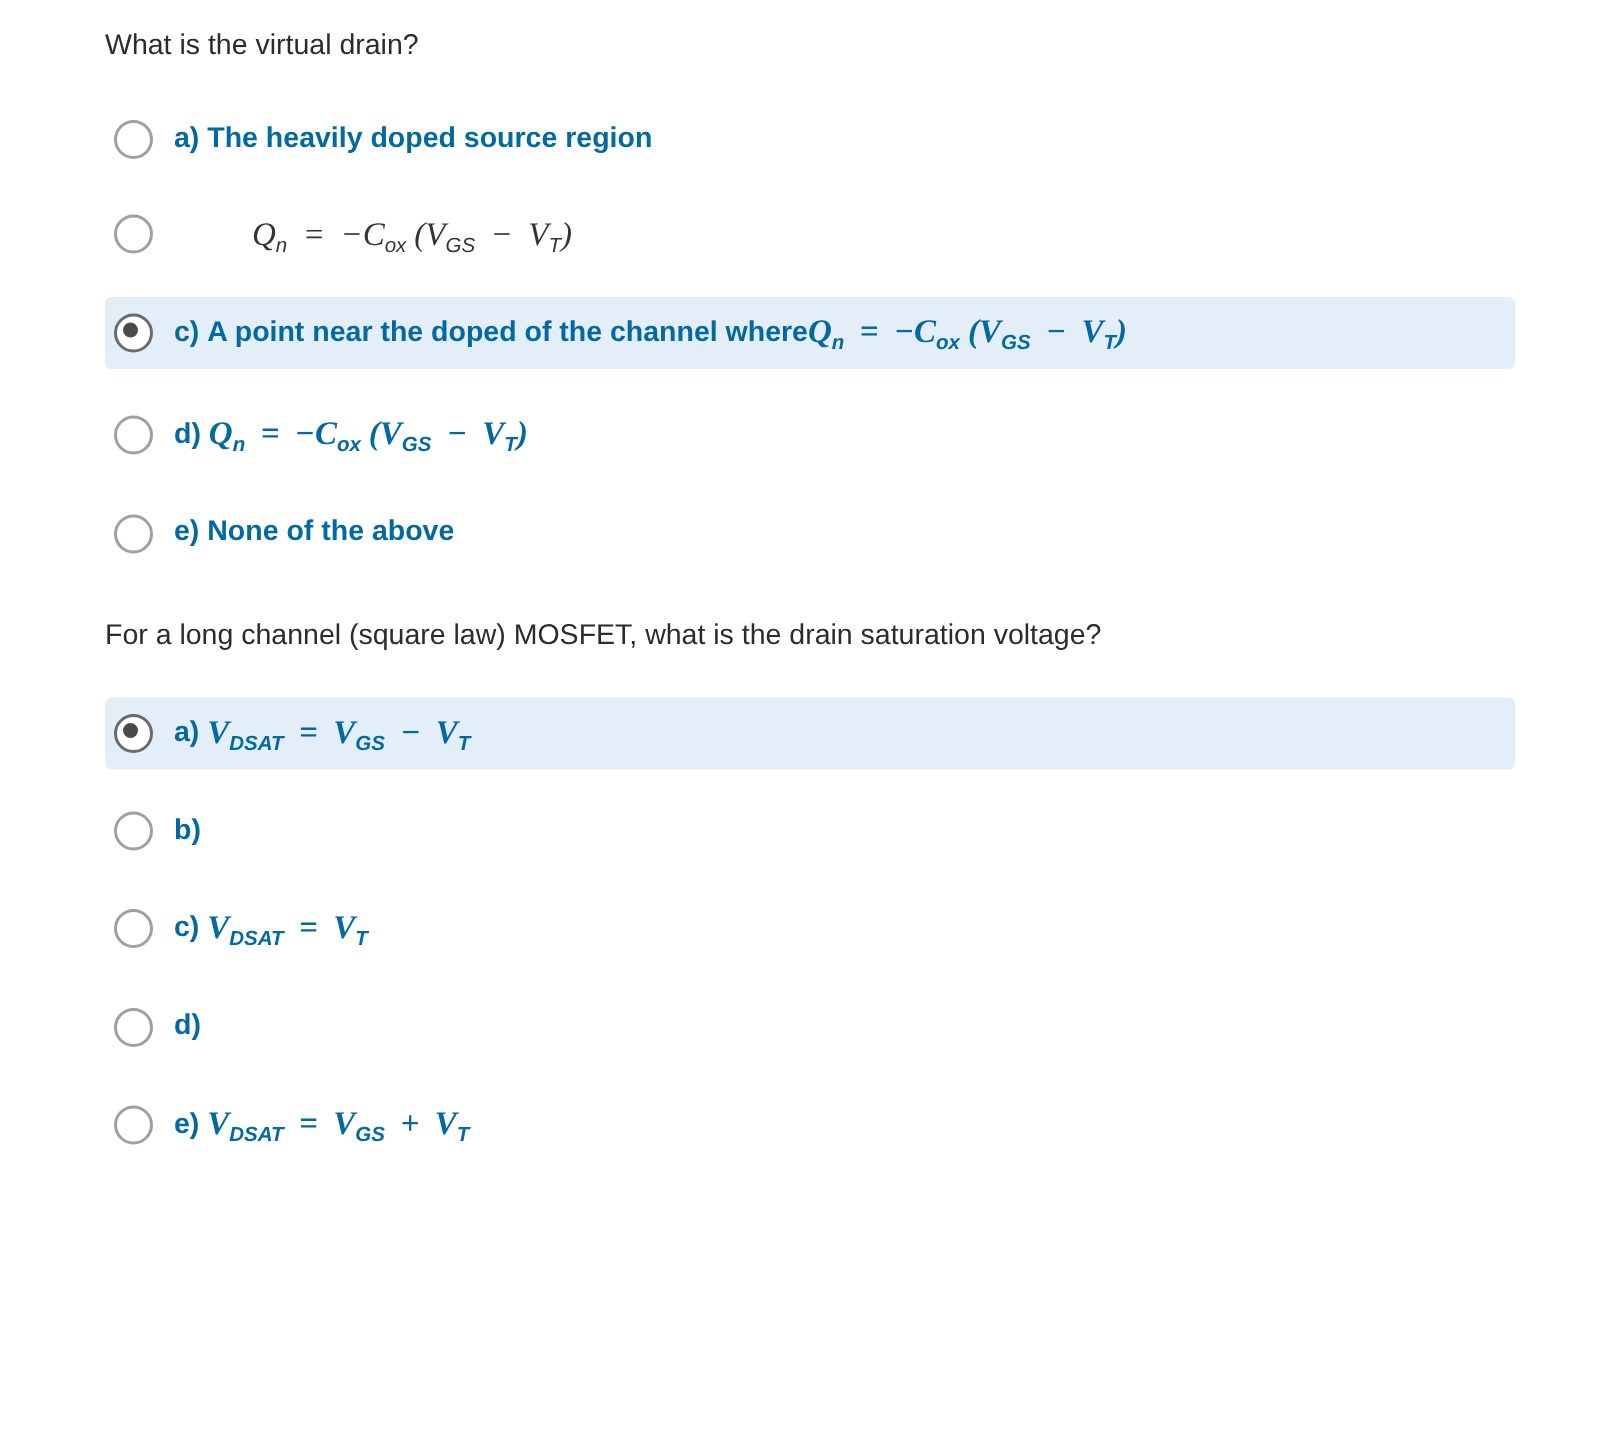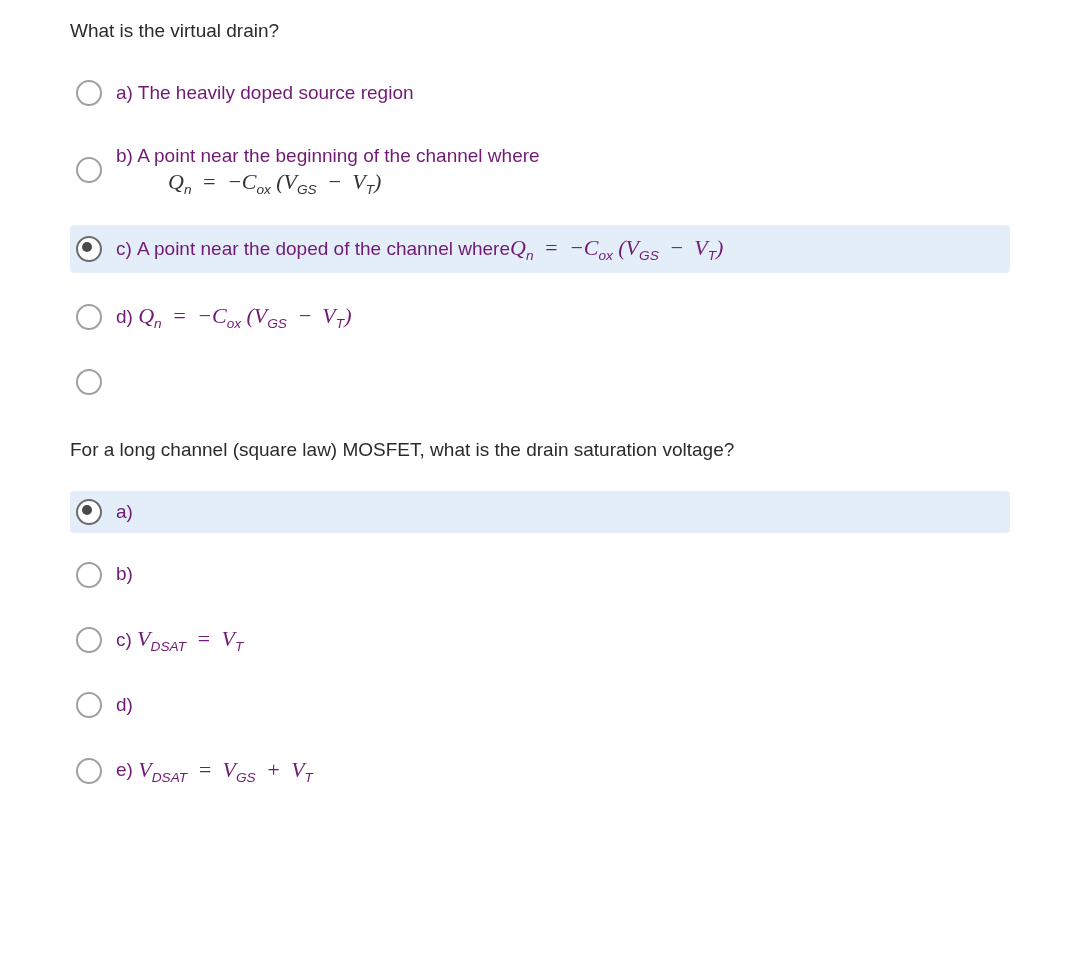--- a/index.html
+++ b/index.html
@@ -45,22 +45,23 @@
     position: absolute;
     top: 4px;
     left: 4px;
     width: 10px;
     height: 10px;
     background: #4a4a4a;
     border-radius: 50%;
   }
   .option-text {
     display: inline-block;
-    color: #701a75;
+    color: #0369a1;
     line-height: 1.4;
+    font-weight: bold;
   }
   .formula {
     display: inline-block;
     white-space: nowrap;
   }
   .it { font-style: italic; font-family: 'Times New Roman', serif; font-size: 22px; }
   sub { font-size: 0.72em; font-style: italic; vertical-align: sub; }
   .eq { padding: 0 5px; }
   .second-question {
     margin-top: 36px;
@@ -87,24 +88,20 @@
   <span class="radio"></span>
   <span class="option-text">
     <span>a)</span>
     <span>The heavily doped source region</span>
   </span>
 </div>
 
 <div class="option-row">
   <span class="radio"></span>
   <div class="option-body">
-    <span class="option-text">
-      <span>b)</span>
-      <span>A point near the beginning of the channel where</span>
-    </span>
     <span class="formula formula-line2">
       <span class="it">Q</span><sub>n</sub>
       <span class="eq it">=</span>
       <span class="it">−</span><span class="it">C</span><sub>ox</sub>
       <span class="it">(</span><span class="it">V</span><sub>GS</sub>
       <span class="eq it">−</span>
       <span class="it">V</span><sub>T</sub><span class="it">)</span>
     </span>
   </div>
 </div>
@@ -135,28 +132,39 @@
       <span class="it">−</span><span class="it">C</span><sub>ox</sub>
       <span class="it">(</span><span class="it">V</span><sub>GS</sub>
       <span class="eq it">−</span>
       <span class="it">V</span><sub>T</sub><span class="it">)</span>
     </span>
   </span>
 </div>
 
 <div class="option-row">
   <span class="radio"></span>
+  <span class="option-text">
+    <span>e)</span>
+    <span>None of the above</span>
+  </span>
 </div>
 
 <div class="second-question question-text">For a long channel (square law) MOSFET, what is the drain saturation voltage?</div>
 
 <div class="option-row selected">
   <span class="radio checked"></span>
   <span class="option-text row-flex">
     <span>a)</span>&nbsp;
+    <span class="formula">
+      <span class="it">V</span><sub>DSAT</sub>
+      <span class="eq it">=</span>
+      <span class="it">V</span><sub>GS</sub>
+      <span class="eq it">−</span>
+      <span class="it">V</span><sub>T</sub>
+    </span>
   </span>
 </div>
 
 <div class="option-row">
   <span class="radio"></span>
   <span class="option-text row-flex">
     <span>b)</span>&nbsp;
   </span>
 </div>
 

